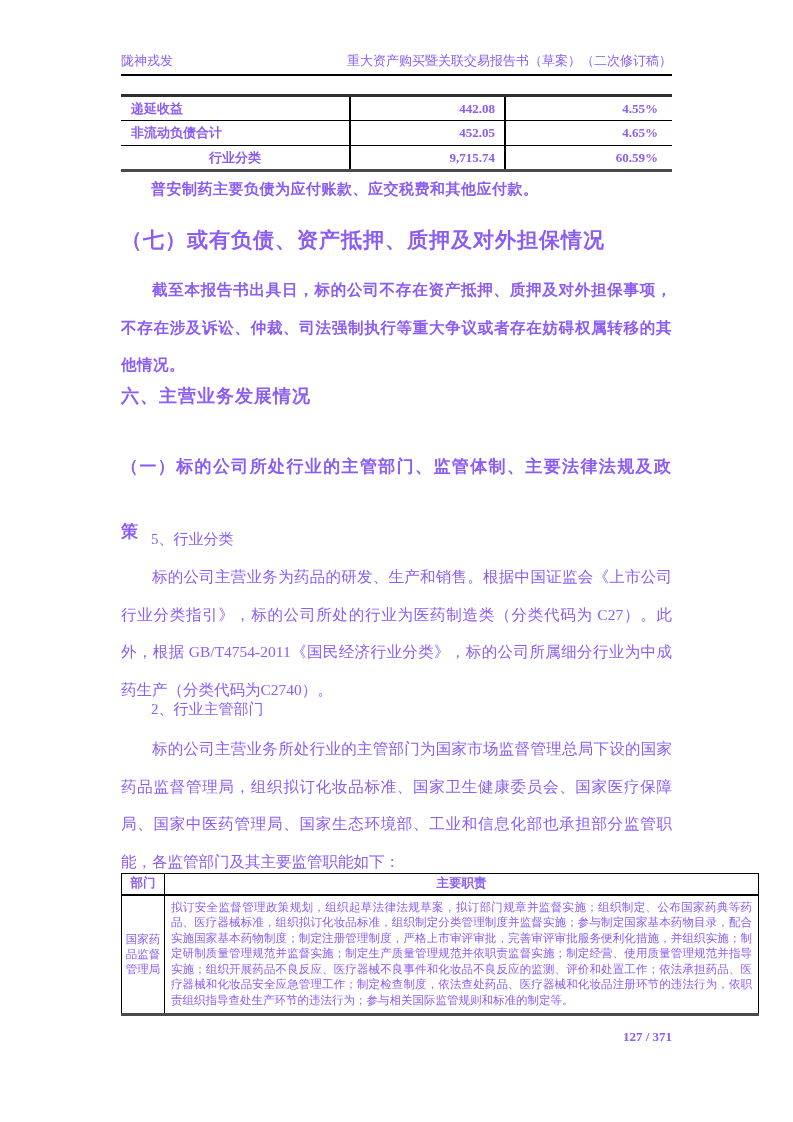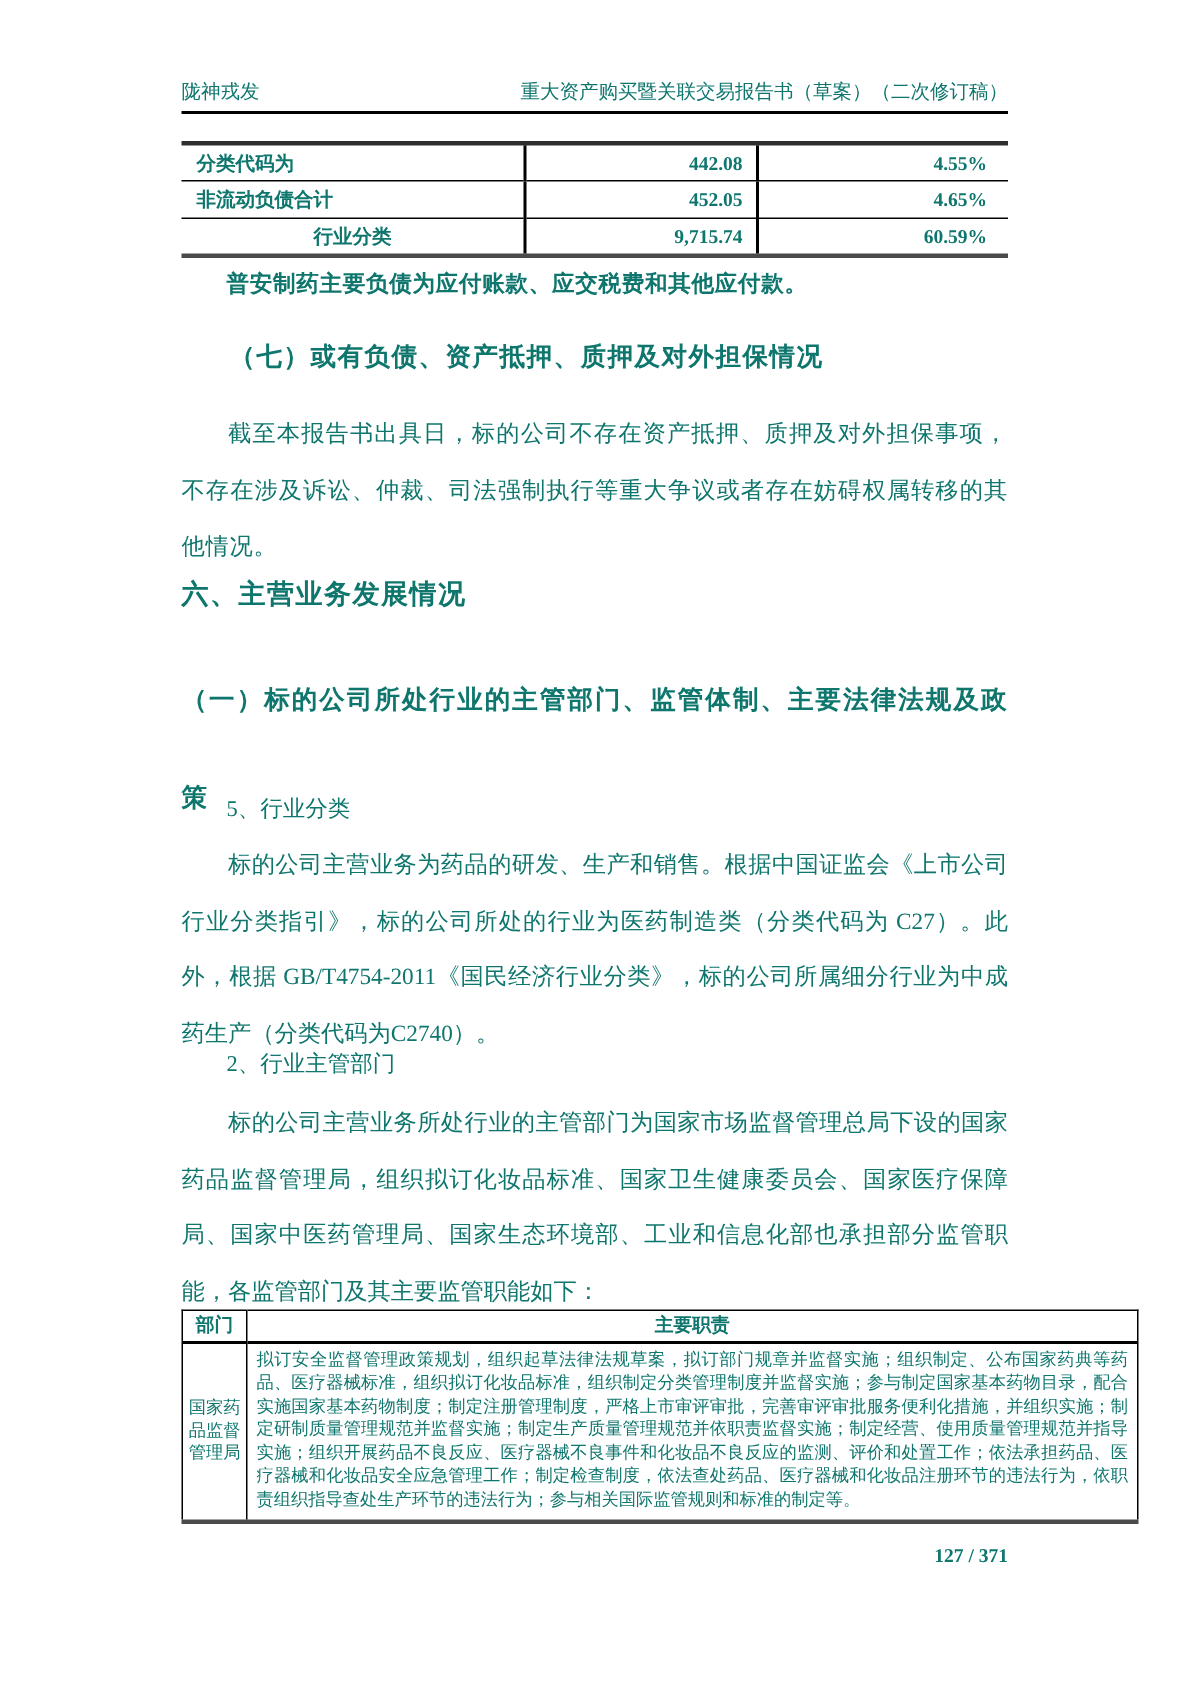--- a/index.html
+++ b/index.html
@@ -2,21 +2,21 @@
 <html><head>
 <meta charset="utf-8">
 <style>
   * { box-sizing: border-box; margin: 0; padding: 0; }
   html, body { background: #ffffff; }
   .page {
     position: relative;
     width: 793px;
     height: 1122px;
     background: #ffffff;
-    color: #0f766e;
+    color: #8b5cf6;
     font-family: "Liberation Serif", "DejaVu Serif", serif;
     overflow: hidden;
   }
   .abs { position: absolute; left: 121px; width: 551px; }
 
   
   .doc-header {
     top: 52px;
     display: flex;
     justify-content: space-between;
@@ -47,29 +47,28 @@
   .note {
     top: 180px;
     font-size: 15px;
     font-weight: bold;
     text-indent: 2em;
     letter-spacing: 0.5px;
   }
   .h7 {
     top: 226px;
     font-family: "Liberation Sans", "DejaVu Sans", sans-serif;
-    font-size: 17px;
+    font-size: 21px;
     font-weight: bold;
     letter-spacing: 1px;
-    margin-left: 32px;
   }
   .p-kai {
     top: 271px;
     font-size: 15.5px;
-    font-weight: normal;
+    font-weight: bold;
     line-height: 37.5px;
     text-indent: 2em;
     text-align: justify;
     letter-spacing: 0.5px;
   }
   .h6 {
     top: 384px;
     font-family: Liberation Mono, monospace;
     font-size: 18px;
     font-weight: bold;
@@ -142,21 +141,21 @@
 <div class="page">
 
   <div class="abs doc-header">
     <span>陇神戎发</span>
     <span>重大资产购买暨关联交易报告书（草案）（二次修订稿）</span>
   </div>
 
   <table class="abs fin-table">
     <tbody>
       <tr>
-        <td class="c1">分类代码为</td>
+        <td class="c1">递延收益</td>
         <td class="c2">442.08</td>
         <td class="c3">4.55%</td>
       </tr>
       <tr>
         <td class="c1">非流动负债合计</td>
         <td class="c2">452.05</td>
         <td class="c3">4.65%</td>
       </tr>
       <tr class="total-row">
         <td class="c1">行业分类</td>

